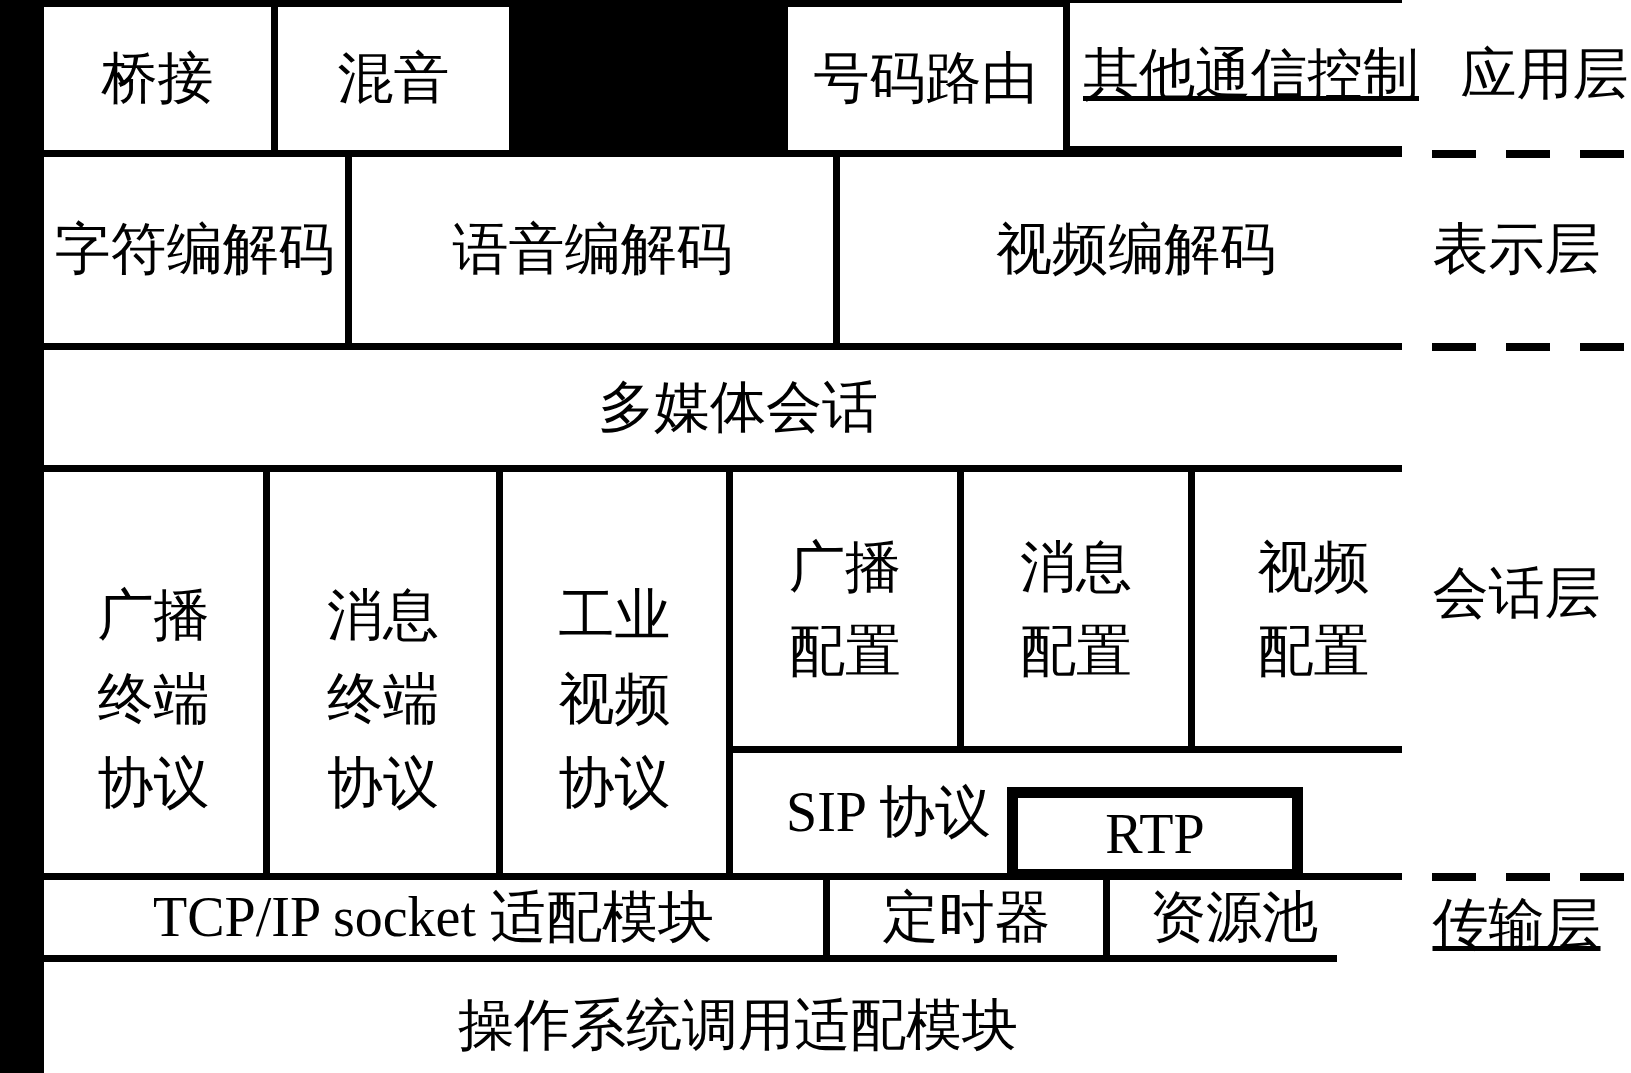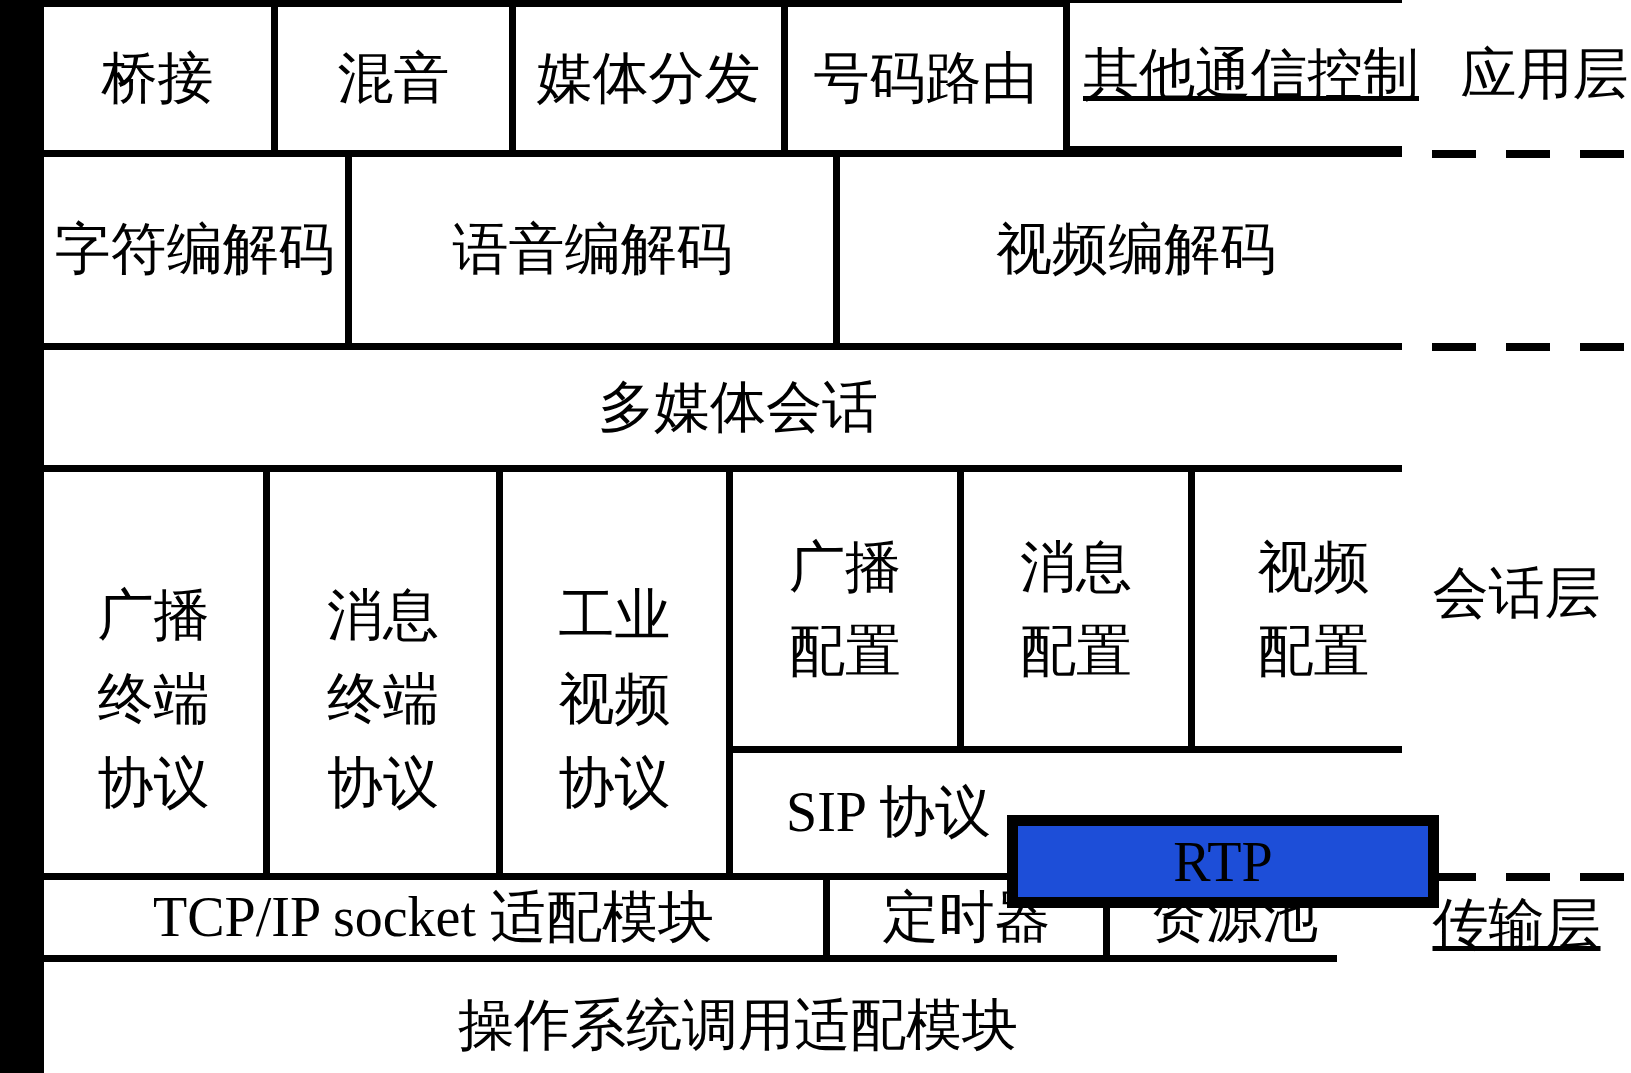--- a/index.html
+++ b/index.html
@@ -34,27 +34,26 @@
   .cell .ln { display: block; }
   .protocol-box { padding-top: 52px; box-sizing: border-box; }
   .sip-area { justify-content: flex-start; }
   .sip-label-zone {
     position: absolute; left: 0; top: 0; width: 311px; height: 120px;
     display: flex; align-items: center; justify-content: center;
   }
   #rtp-box {
     position: absolute;
     left: 1007px; top: 787px;
-    width: 432px; height: 93px;
+    width: 296px; height: 93px;
     box-sizing: border-box;
-    background: #1d4ed8;
+    background: #ffffff;
     border: 11px solid #000;
     display: flex; align-items: center; justify-content: center;
     font-size: 56px;
-    margin-top: 28px;
   }
   .layer-label {
     position: absolute;
     left: 1402px; width: 229px;
     display: flex; align-items: center; justify-content: center;
     font-size: 56px;
     white-space: nowrap;
   }
   .dashed-line {
     position: absolute;
@@ -65,21 +64,20 @@
   }
 </style>
 </head>
 <body>
 
 <div id="canvas">
   <div id="grid">
 
     <div class="cell" style="left:7px;   top:7px; width:227px; height:143px;">桥接</div>
     <div class="cell" style="left:241px; top:7px; width:231px; height:143px;">混音</div>
-    <div class="cell" style="left:479px; top:7px; width:265px; height:143px;">媒体分发</div>
     <div class="cell" style="left:751px; top:7px; width:275px; height:143px;">号码路由</div>
     <div class="cell" style="left:1033px; top:3px; width:362px; height:143px;text-decoration:underline;">其他通信控制</div>
 
     <div class="cell" style="left:7px;   top:157px; width:301px; height:186px;">字符编解码</div>
     <div class="cell" style="left:315px; top:157px; width:481px; height:186px;">语音编解码</div>
     <div class="cell" style="left:803px; top:157px; width:592px; height:186px;">视频编解码</div>
 
     <div class="cell" style="left:7px; top:350px; width:1388px; height:115px;">多媒体会话</div>
 
     <div class="cell multiline protocol-box" style="left:7px; top:472px; width:219px; height:401px;">
@@ -120,19 +118,20 @@
     <div class="cell" style="left:1073px; top:880px; width:248px; height:75px;">资源池</div>
 
     <div class="cell" style="left:1300px; top:880px; width:95px; height:186px;"></div>
 
     <div class="cell" style="left:7px; top:962px; width:1388px; height:128px;">操作系统调用适配模块</div>
 
     <div id="rtp-box">RTP</div>
   </div>
 
   <div class="layer-label" style="top:0px; height:150px;padding-left:28px;">应用层</div>
+  <div class="layer-label" style="top:157px; height:186px;">表示层</div>
   <div class="layer-label" style="top:332px; height:523px;">会话层</div>
   <div class="layer-label" style="top:828px; height:193px;text-decoration:underline;">传输层</div>
 
   <div class="dashed-line" style="top:150px;"></div>
   <div class="dashed-line" style="top:343px;"></div>
   <div class="dashed-line" style="top:873px;"></div>
 </div>
 
 </body></html>

